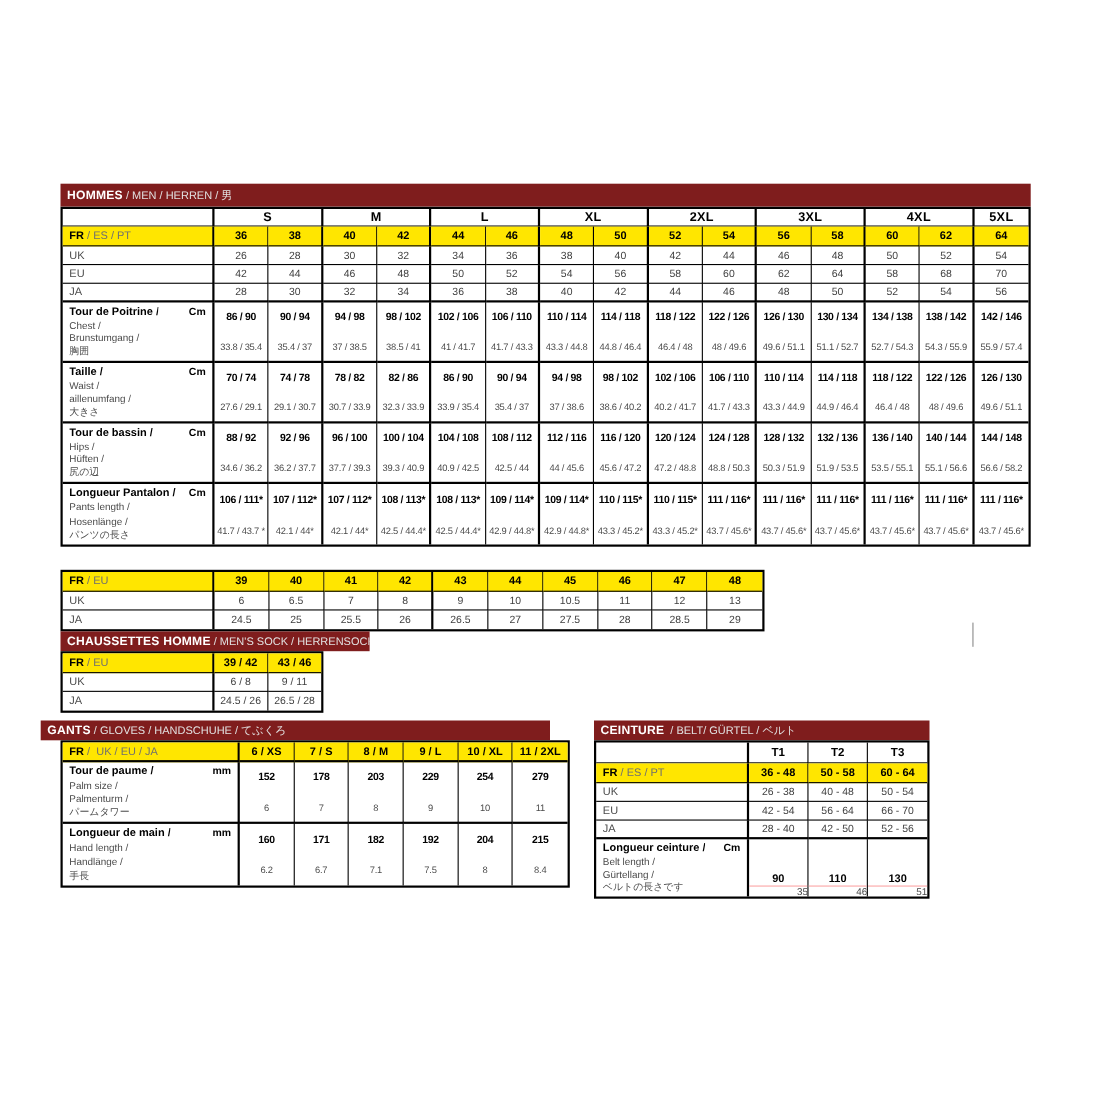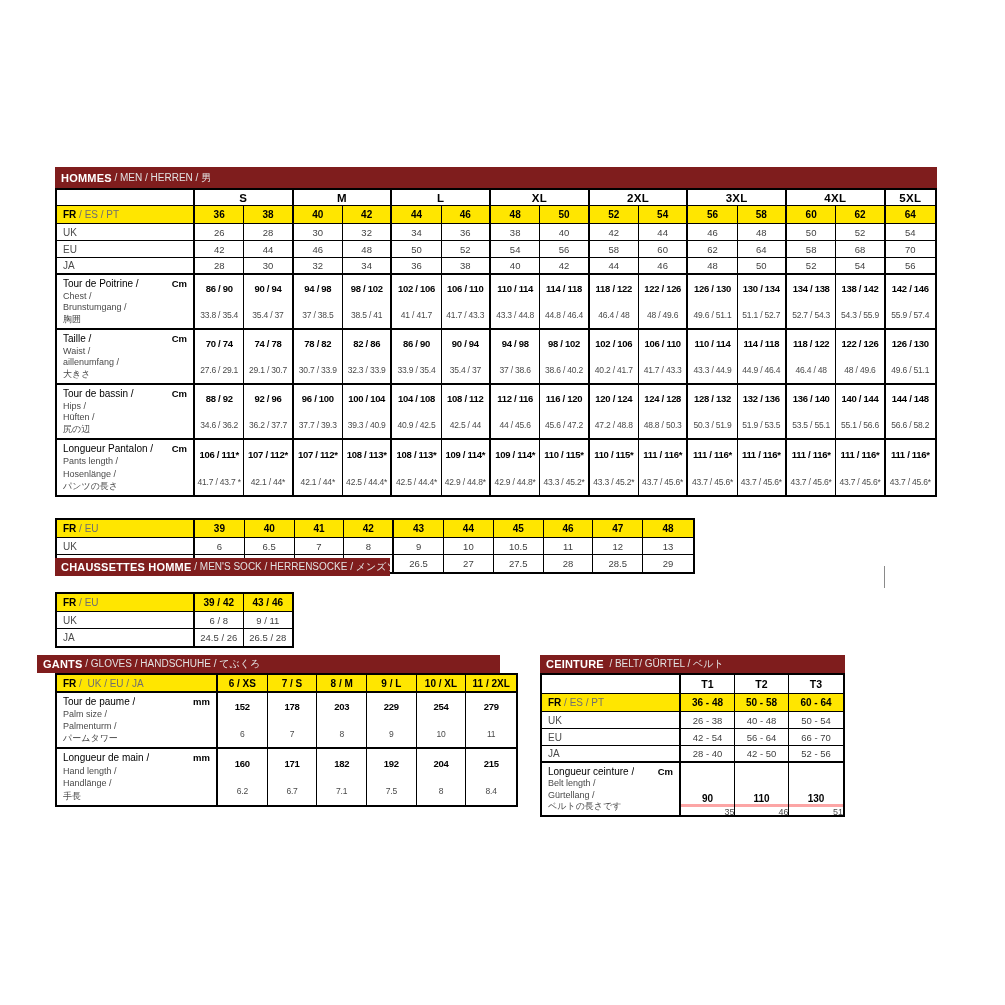--- a/index.html
+++ b/index.html
@@ -18,31 +18,31 @@
   .c.bb2{border-bottom-width:2px;}
   .c.lab{justify-content:flex-start;padding-left:6px;font-size:10px;color:#4a4a4a;}
   .c.yel{background:#FFE600;}
   .c.bold{font-weight:700;color:#000;font-size:10px;}
   .c.grp{font-weight:700;color:#000;font-size:11.5px;letter-spacing:.3px;}
   .c.hdr{font-weight:700;color:#000;font-size:10.5px;}
   .duo b{font-weight:700;color:#000;}
   .duo .rest{font-weight:400;color:#6f6f6f;}
   .mlab{display:flex;justify-content:space-between;align-items:stretch;padding:3px 6px 3px 6px;}
   .mname{display:flex;flex-direction:column;justify-content:space-between;overflow:hidden;}
-  .fr-line{font-weight:400;color:#000;font-size:10px;line-height:12px;white-space:nowrap;}
+  .fr-line{font-weight:700;color:#000;font-size:10px;line-height:12px;white-space:nowrap;}
   .sub-line{color:#4a4a4a;font-size:9px;line-height:11px;white-space:nowrap;}
   .units{display:flex;flex-direction:column;justify-content:space-around;align-items:flex-end;padding-left:2px;gap:43px;}
   .u-top{font-weight:700;font-size:9.5px;color:#000;}
   .u-bot{font-size:8.5px;color:#4a4a4a;}
   .mcell{flex-direction:column;justify-content:space-around;align-items:center;padding:0;}
   .cmv{font-weight:700;color:#000;font-size:9.5px;letter-spacing:-.3px;white-space:nowrap;}
   .inv{color:#4a4a4a;font-size:8.5px;letter-spacing:-.2px;white-space:nowrap;}
   .split{flex-direction:column;align-items:stretch;padding:0;}
   .half{flex:1;display:flex;align-items:center;justify-content:center;}
-  .half.top{border-bottom:3px solid #fca5a5;font-weight:700;font-size:10px;color:#000;margin-top:32px;}
+  .half.top{border-bottom:1px solid #fca5a5;font-weight:700;font-size:10px;color:#000;margin-top:32px;}
   .half.bot{font-size:9px;color:#4a4a4a;margin-left:44px;}
   .stray{position:absolute;background:#8a8a8a;}
 </style>
 </head>
 <body>
 
 <div class="page">
 
   <div class="tbar" style="left:55px;top:167px;width:882px;height:21px">
     <span class="tb">HOMMES</span><span class="tdim"> / MEN / HERREN / 男</span>
@@ -440,21 +440,21 @@
       <div class="c nb">25.5</div>
       <div class="c nb br2">26</div>
       <div class="c nb">26.5</div>
       <div class="c nb">27</div>
       <div class="c nb">27.5</div>
       <div class="c nb">28</div>
       <div class="c nb">28.5</div>
       <div class="c nb nr">29</div>
     </div>
 
-  <div class="tbar" style="left:55px;top:558px;width:335px;height:18px">
+  <div class="tbar" style="left:55px;top:574px;width:281px;height:18px">
     <span class="tb">CHAUSSETTES HOMME</span><span class="tdim"> / MEN'S SOCK / HERRENSOCKE / メンズソックス</span>
   </div>
   <div id="socks-grid" class="grid" style="left:55px;top:592px;width:239px;grid-template-columns:138px repeat(2,1fr);grid-template-rows:18px 17px 17px;">
       <div class="c lab yel br2 duo" style="white-space: pre;"><b>FR</b><span class="rest"> / EU</span></div>
       <div class="c yel bold">39 / 42</div>
       <div class="c yel bold nr">43 / 46</div>
       <div class="c lab br2">UK</div>
       <div class="c">6 / 8</div>
       <div class="c nr">9 / 11</div>
       <div class="c lab br2 nb">JA</div>

